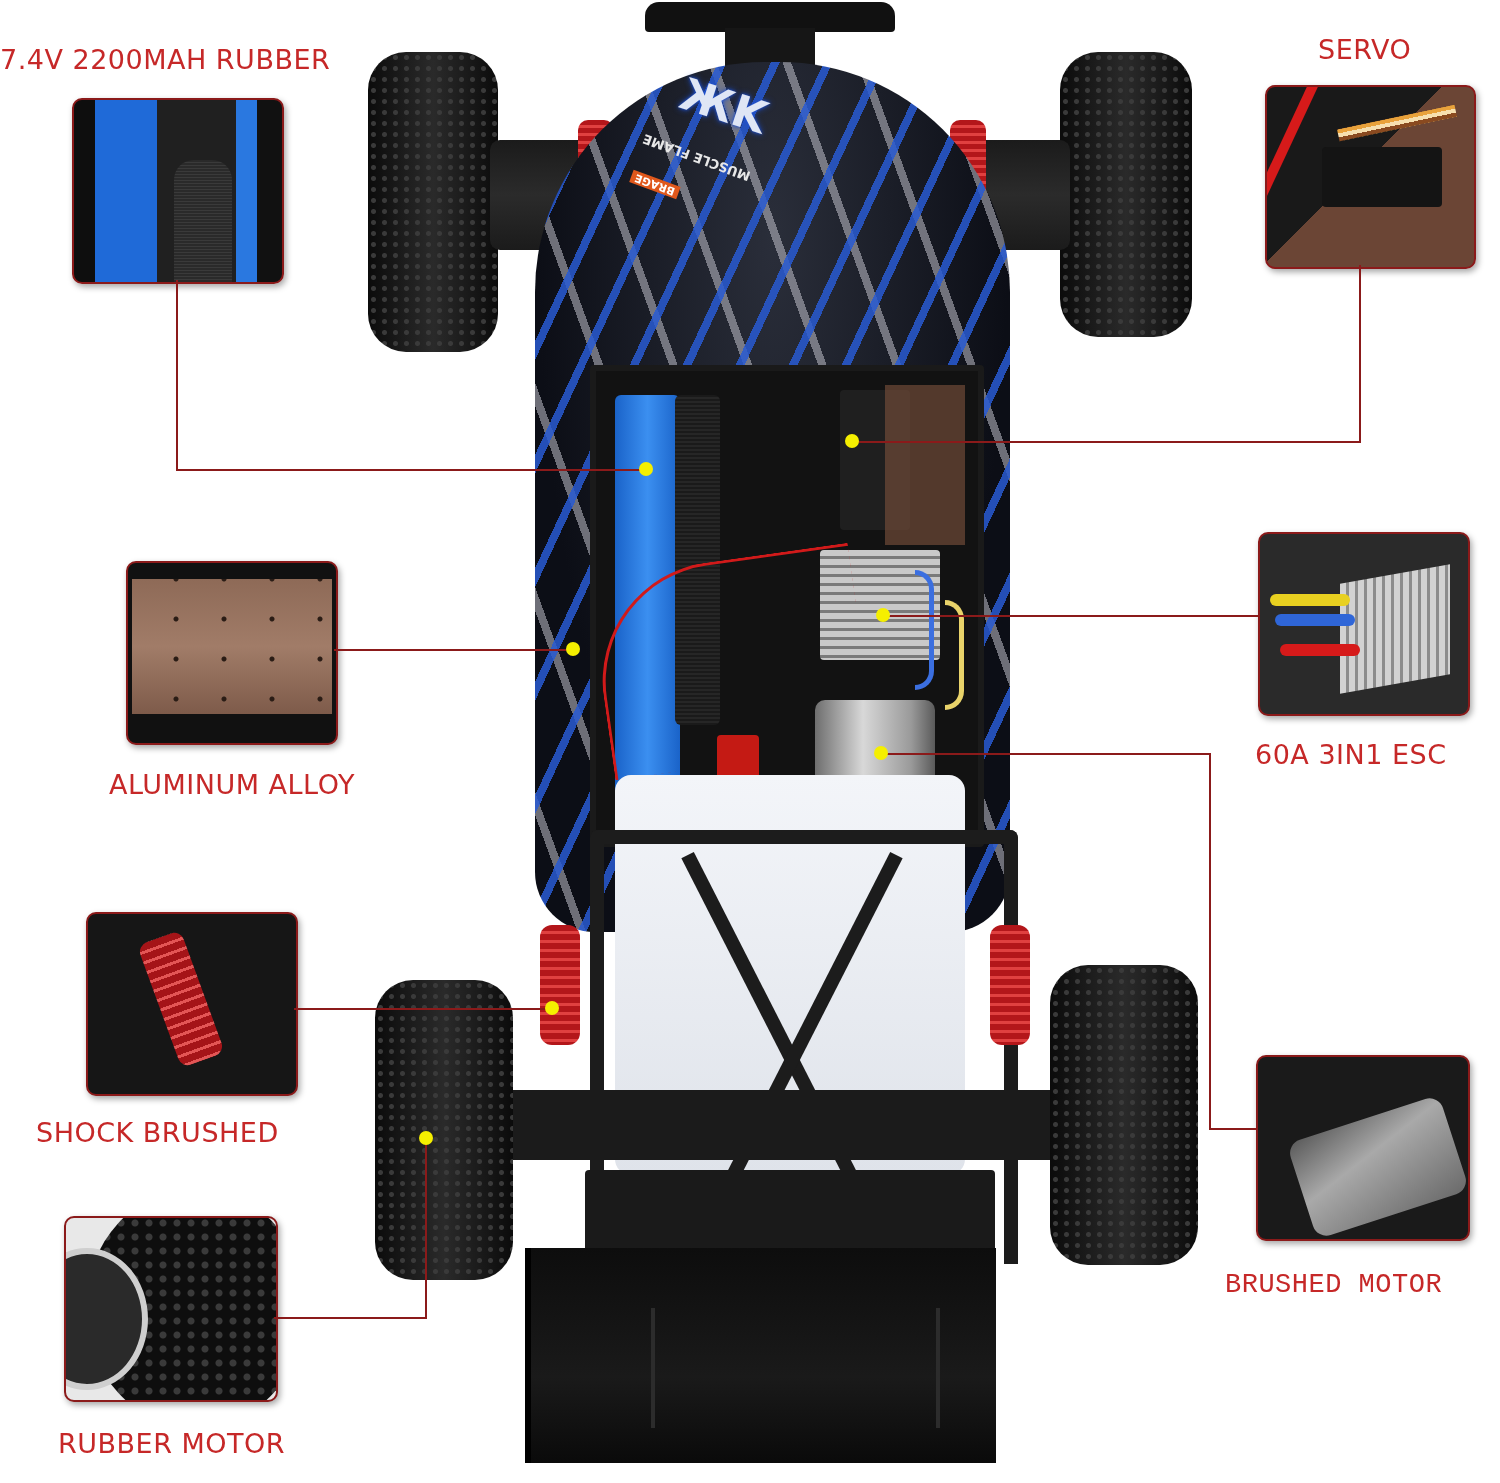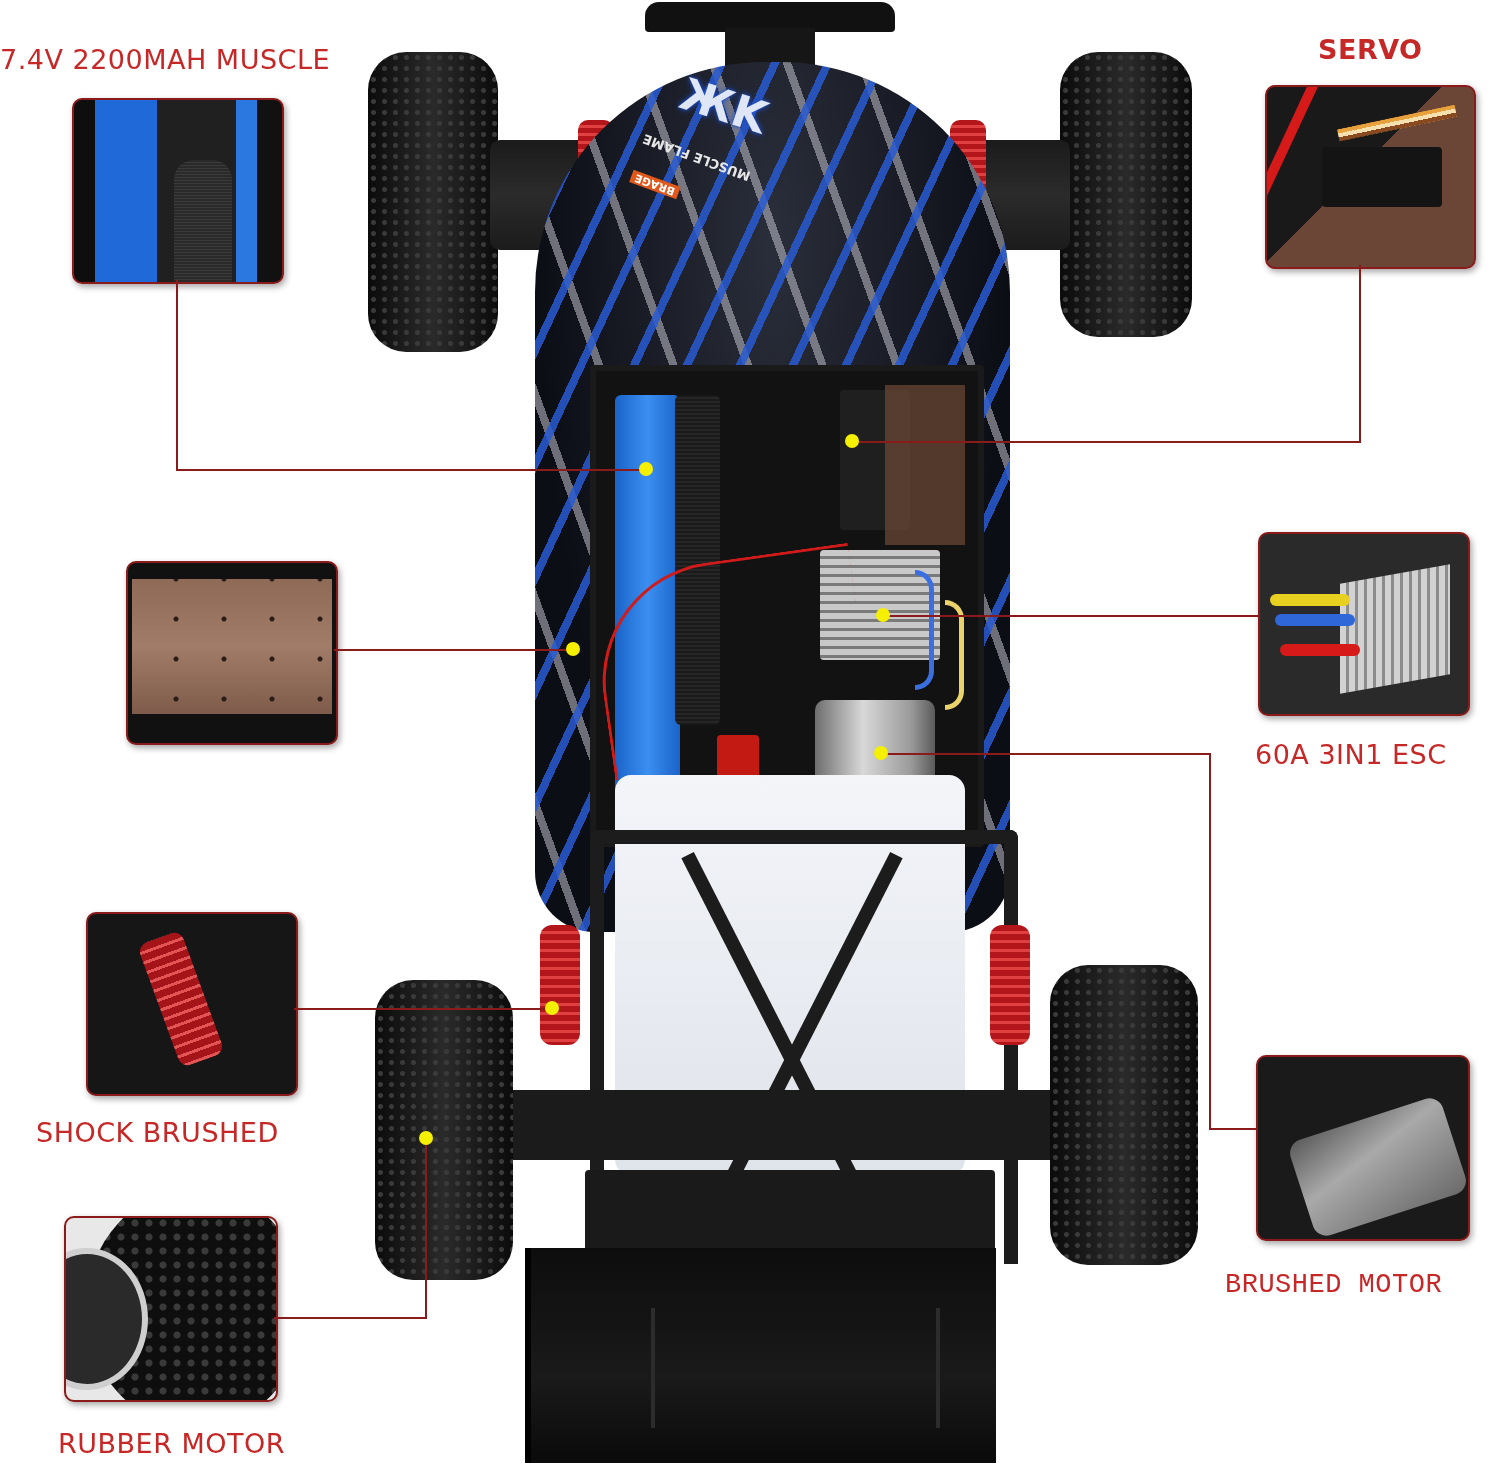--- a/index.html
+++ b/index.html
@@ -133,20 +133,21 @@
 <div class="line" style="left:1209px;top:1128px;width:47px;height:2px;"></div>
 <div class="dot" style="left:874px;top:746px;"></div>
 
 <div class="line" style="left:294px;top:1008px;width:255px;height:2px;"></div>
 <div class="dot" style="left:545px;top:1001px;"></div>
 
 <div class="line" style="left:425px;top:1138px;width:2px;height:180px;"></div>
 <div class="line" style="left:274px;top:1317px;width:153px;height:2px;"></div>
 <div class="dot" style="left:419px;top:1131px;"></div>
 
-<div class="label" style="left:0;top:42px;">7.4V 2200MAH MUSCLE</div>
-<div class="label" style="left:1318px;top:32px;font-weight:bold;">SERVO</div>
+<div class="label" style="left:0;top:42px;">7.4V 2200MAH RUBBER</div>
+<div class="label" style="left:1318px;top:32px;">SERVO</div>
 <div class="label" style="left:92px;top:767px;width:280px;">
+  <div>ALUMINUM ALLOY</div>
 </div>
 <div class="label" style="left:1255px;top:737px;">60A 3IN1 ESC</div>
 <div class="label" style="left:36px;top:1115px;">SHOCK BRUSHED</div>
 <div class="label" style="left:1225px;top:1267px;font-family:Liberation Mono, monospace;">BRUSHED MOTOR</div>
 <div class="label" style="left:58px;top:1426px;">RUBBER MOTOR</div>
 
 </body></html>

